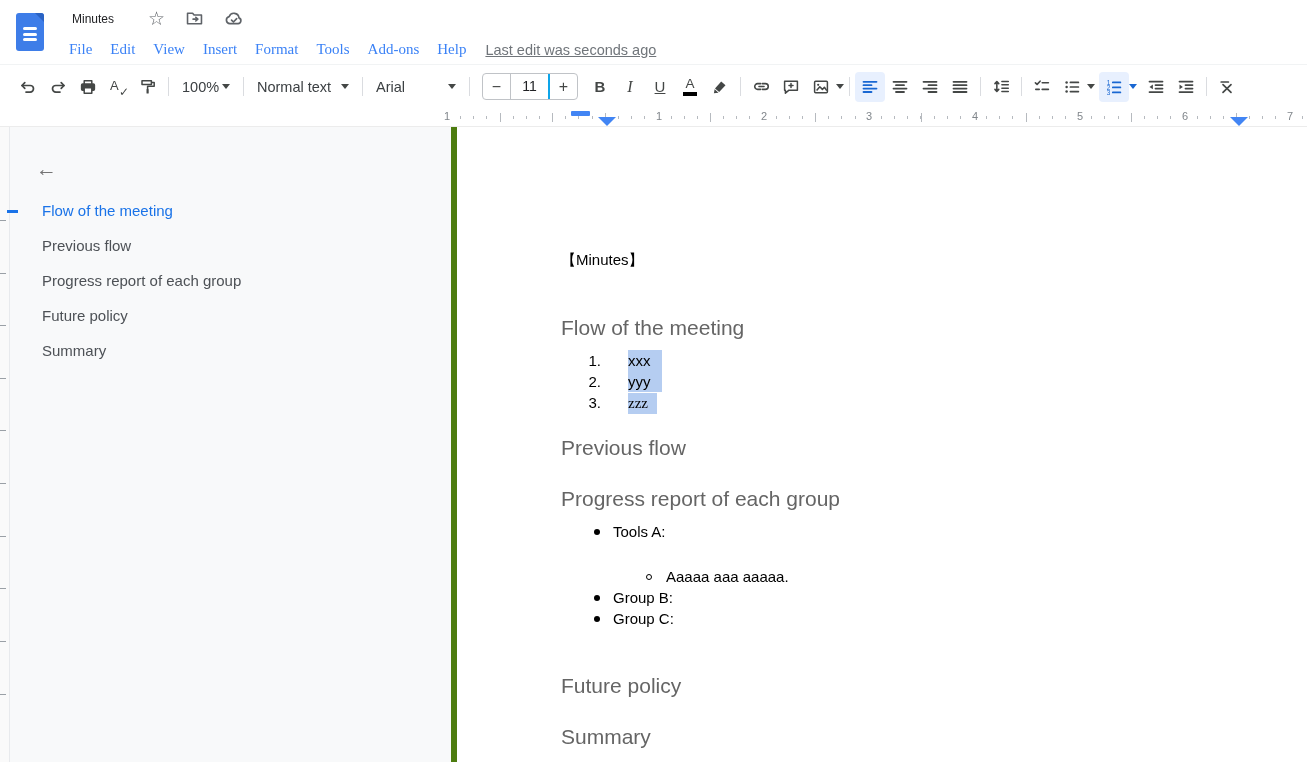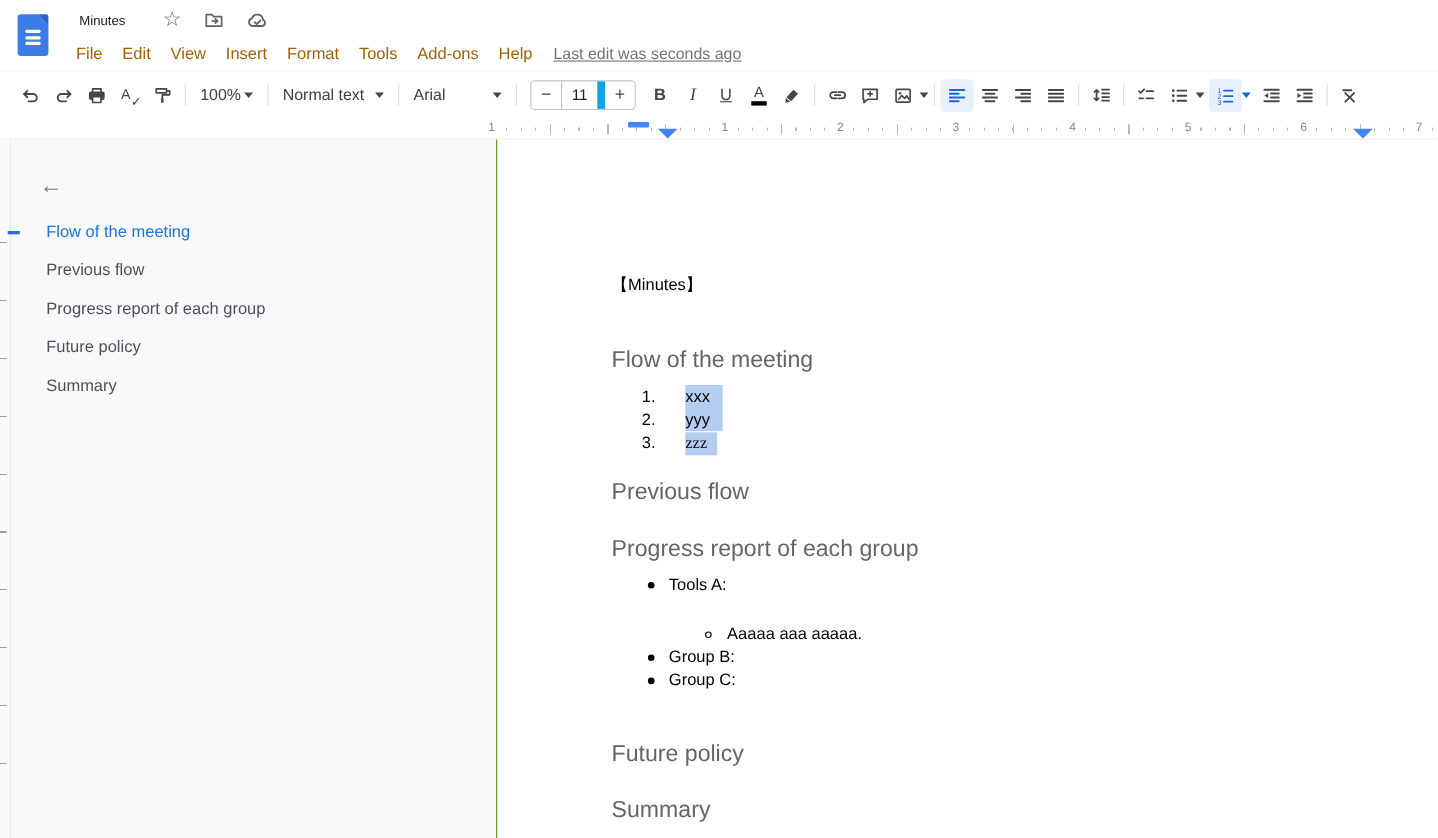--- a/index.html
+++ b/index.html
@@ -11,40 +11,40 @@
   .header { position:relative; height:65px; background:#fff; border-bottom:1px solid #f1f3f4; }
   .docs-logo { position:absolute; left:16px; top:13px; width:28px; height:38px;
     background:#3e7de8; border-radius:3px; }
   .docs-logo .fold { position:absolute; right:0; top:0; width:0; height:0;
     border-top:9px solid #2a63c4; border-left:9px solid transparent; border-radius:0 3px 0 0; }
   .docs-logo .bar { position:absolute; left:7px; width:14px; height:3px; background:#fff; border-radius:1.5px; }
   .title-row { position:absolute; left:68px; top:7px; display:flex; align-items:center; }
   .doc-name { font-size:12px; color:#202124; padding:1px 4px; border-radius:3px; }
   .hdr-ic { margin-left:20px; font-size:19px; color:#5f6368; display:flex; align-items:center; cursor:pointer; }
   .menu-row { position:absolute; left:68px; top:39px; display:flex; align-items:center; }
-  .menu-item { font-size:15px; color:#a16207; padding:2px 9px; border-radius:4px; cursor:pointer; }
+  .menu-item { font-size:15px; color:#3b82f6; padding:2px 9px; border-radius:4px; cursor:pointer;font-family:Liberation Serif, serif; }
   .menu-item:first-child { padding-left:1px; }
   .last-edit { font-size:14.5px; color:#70757a; text-decoration:underline; margin-left:10px; cursor:pointer; }
 
   
   .toolbar { height:43px; display:flex; align-items:center; padding-left:13px; background:#fff; }
   .tb-btn { width:30px; height:30px; border-radius:4px; display:flex; align-items:center;
     justify-content:center; color:#444746; cursor:pointer; flex:none; }
   .tb-btn.active { background:#e8f0fe; color:#1967d2; }
   .tb-div { width:1px; height:19px; background:#dadce0; margin:0 5px; flex:none; }
   .tb-select { height:30px; display:flex; align-items:center; justify-content:space-between;
     padding:0 8px; border-radius:4px; color:#3c4043; font-size:14.5px; cursor:pointer; flex:none; }
   .caret { width:0; height:0; border-left:4px solid transparent; border-right:4px solid transparent;
     border-top:5px solid #444746; margin-left:8px; flex:none; }
   .caret.sm { margin-left:2px; }
   .size-group { display:flex; align-items:center; height:27px; border:1px solid #c0c3c7;
     border-radius:4px; margin:0 7px; flex:none; }
   .sg-btn { width:27px; text-align:center; font-size:16px; color:#444746; cursor:pointer; }
   .sg-val { width:40px; text-align:center; font-size:14px; color:#202124; height:100%;
-    line-height:25px; border-left:1px solid #c0c3c7; border-right:7px solid #0ea5e9; }
+    line-height:25px; border-left:1px solid #c0c3c7; border-right:2px solid #0ea5e9; }
   .glyph-b { font-weight:bold; font-size:15px; }
   .glyph-i { font-style:italic; font-family:"Liberation Serif",serif; font-size:16px; }
   .glyph-u { text-decoration:underline; font-size:15px; }
   .color-a { display:flex; flex-direction:column; align-items:center; line-height:1; }
   .color-a .a { font-size:13.5px; }
   .color-a .bar { width:14px; height:3.5px; background:#000; margin-top:1.5px; }
   .spell { position:relative; width:18px; height:18px; }
   .spell .a { position:absolute; left:1px; top:0; font-size:13px; }
   .spell .ck { position:absolute; right:-2px; bottom:-3px; font-size:12px; font-weight:bold; }
   .ic { display:block; }
@@ -70,21 +70,21 @@
   .outline { width:441px; background:#f8f9fa; position:relative; }
   .back-btn { margin:30px 0 0 26px; width:24px; height:24px; font-size:21px; color:#757575;
     display:flex; align-items:center; cursor:pointer; }
   .outline-list { margin-top:12px; }
   .outline-item { height:35px; display:flex; align-items:center; padding-left:32px;
     font-size:15px; color:#4d5156; cursor:pointer; }
   .outline-item.active { color:#1a73e8; }
   .active-dash { position:absolute; left:7px; top:83px; width:11px; height:3px; background:#1a73e8; z-index:4; }
 
   
-  .page { flex:1; background:#fff; border-left:1px solid #4d7c0f; padding:123px 40px 0 104px;
+  .page { flex:1; background:#fff; border-left:6px solid #4d7c0f; padding:123px 40px 0 104px;
     color:#000; cursor:text; }
   .doc-title { font-size:15px; line-height:20px; color:#000; }
   .dhead { font-size:21px; line-height:22px; font-weight:400; color:#656565; }
   .mt47 { margin-top:47px; } .mt24 { margin-top:24px; } .mt29 { margin-top:29px; }
   .mt46 { margin-top:46px; } .mt11 { margin-top:11px; }
   .dli { position:relative; height:21px; line-height:21px; font-size:15px; padding-left:52px; }
   .dli .num { position:absolute; left:0; top:0; width:40px; text-align:right; }
   .sel { display:inline-block; height:21px; background:#b5cdf1;margin-left:15px; }
   .pr11 { padding-right:11px; } .pr3 { padding-right:9px;font-family:Liberation Serif, serif; }
   .dot { position:absolute; left:33px; top:8px; width:6px; height:6px; border-radius:50%; background:#000; }

